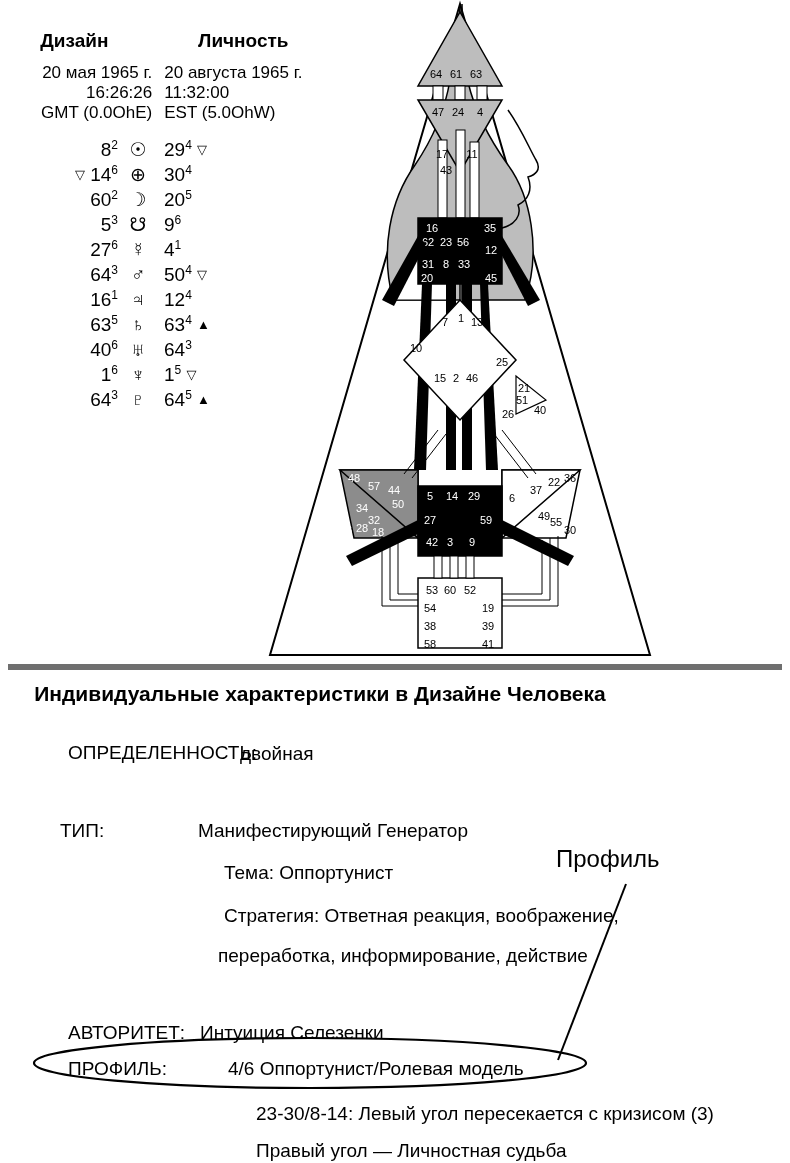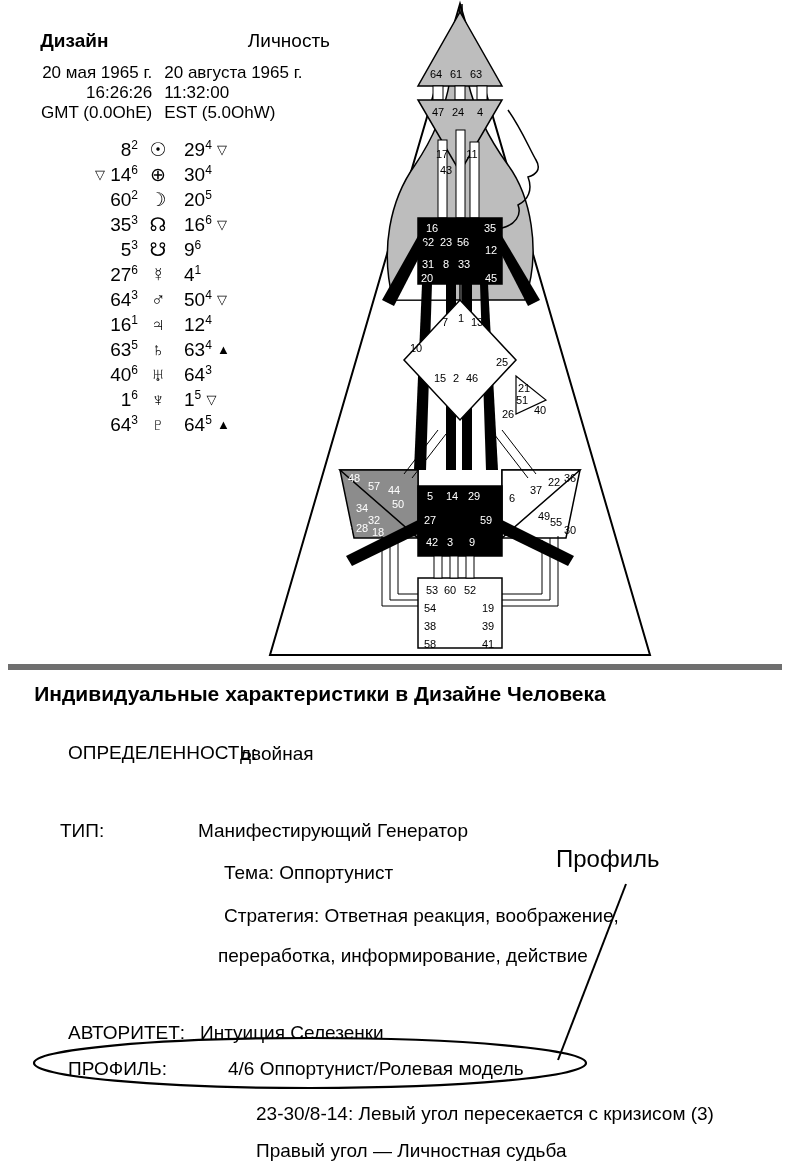--- a/index.html
+++ b/index.html
@@ -8,26 +8,26 @@
     background:#ffffff;
     font-family:"Liberation Sans", sans-serif;
     color:#000;
     position:relative;
     overflow:hidden;
   }
   .chart-area{position:absolute;left:0;top:0;width:790px;height:665px;}
   .cols{position:absolute;left:0;top:30px;width:330px;}
   .hdr{display:flex;}
   .hdr .c1{width:150px;text-align:center;font-size:19px;font-weight:bold;}
-  .hdr .c2{width:175px;text-align:right;font-size:19px;font-weight:normal;padding-left:8px;}
+  .hdr .c2{width:175px;text-align:center;font-size:19px;font-weight:bold;padding-left:8px;}
   .dates{margin-top:11px;font-size:17px;}
   .dates .row{display:flex;}
   .dates .c1{width:158px;text-align:right;padding-right:4px;}
   .dates .c2{width:172px;text-align:left;padding-left:8px;}
-  .planets{margin-top:14px;font-size:19px;margin-left:20px;}
+  .planets{margin-top:14px;font-size:19px;}
   .prow{display:flex;align-items:center;height:25px;}
   .pd{width:118px;text-align:right;white-space:nowrap;}
   .psym{width:40px;text-align:center;font-size:19px;}
   .pp{width:140px;text-align:left;padding-left:6px;white-space:nowrap;}
   sup{font-size:12px;vertical-align:super;}
   .tri-down{font-size:13px;vertical-align:2px;}
   .tri-up{font-size:13px;vertical-align:2px;}
   .bodygraph{position:absolute;left:150px;top:0;width:640px;height:665px;}
   .divider{position:absolute;left:8px;top:664px;width:774px;height:6px;background:#6f6f6f;}
   .section-title{position:absolute;left:0;top:682px;width:640px;text-align:center;font-size:21px;font-weight:bold;}
@@ -203,25 +203,20 @@
           <div class="pd"><span class="tri-down">▽</span> 14<sup>6</sup></div>
           <div class="psym">⊕</div>
           <div class="pp">30<sup>4</sup></div>
         </div>
         <div class="prow">
           <div class="pd">60<sup>2</sup></div>
           <div class="psym">☽</div>
           <div class="pp">20<sup>5</sup></div>
         </div>
         <div class="prow">
-          <div class="pd">35<sup>3</sup></div>
-          <div class="psym">☊</div>
-          <div class="pp">16<sup>6</sup> <span class="tri-up">▽</span></div>
-        </div>
-        <div class="prow">
           <div class="pd">5<sup>3</sup></div>
           <div class="psym">☋</div>
           <div class="pp">9<sup>6</sup></div>
         </div>
         <div class="prow">
           <div class="pd">27<sup>6</sup></div>
           <div class="psym">☿</div>
           <div class="pp">4<sup>1</sup></div>
         </div>
         <div class="prow">

